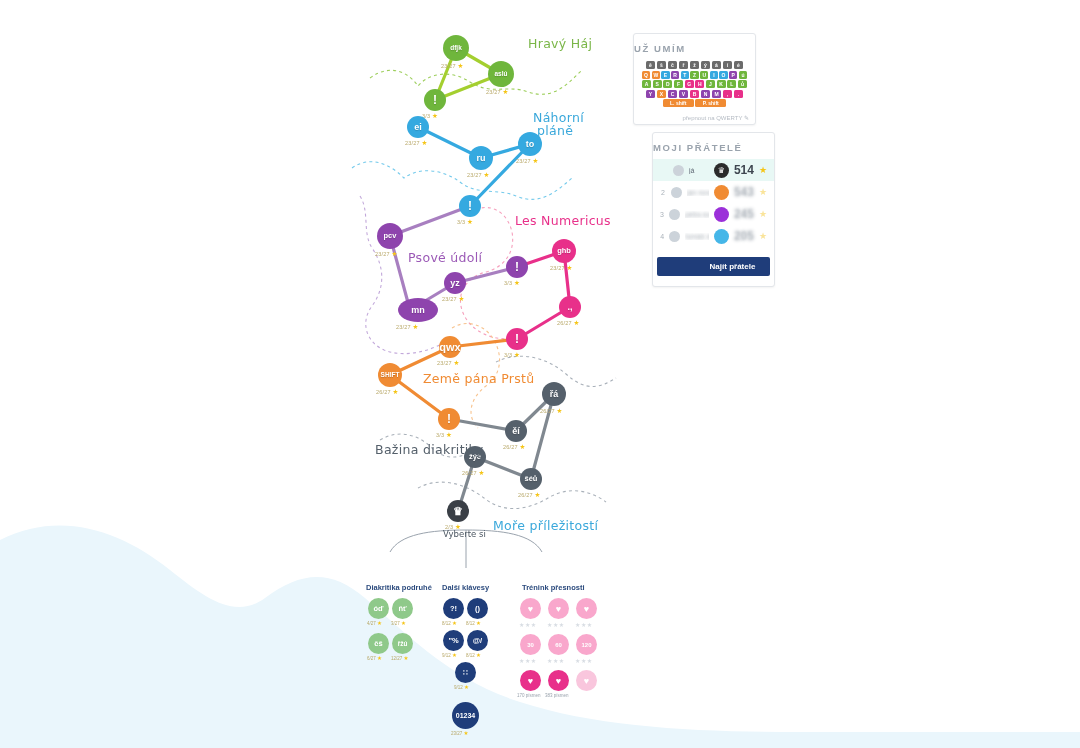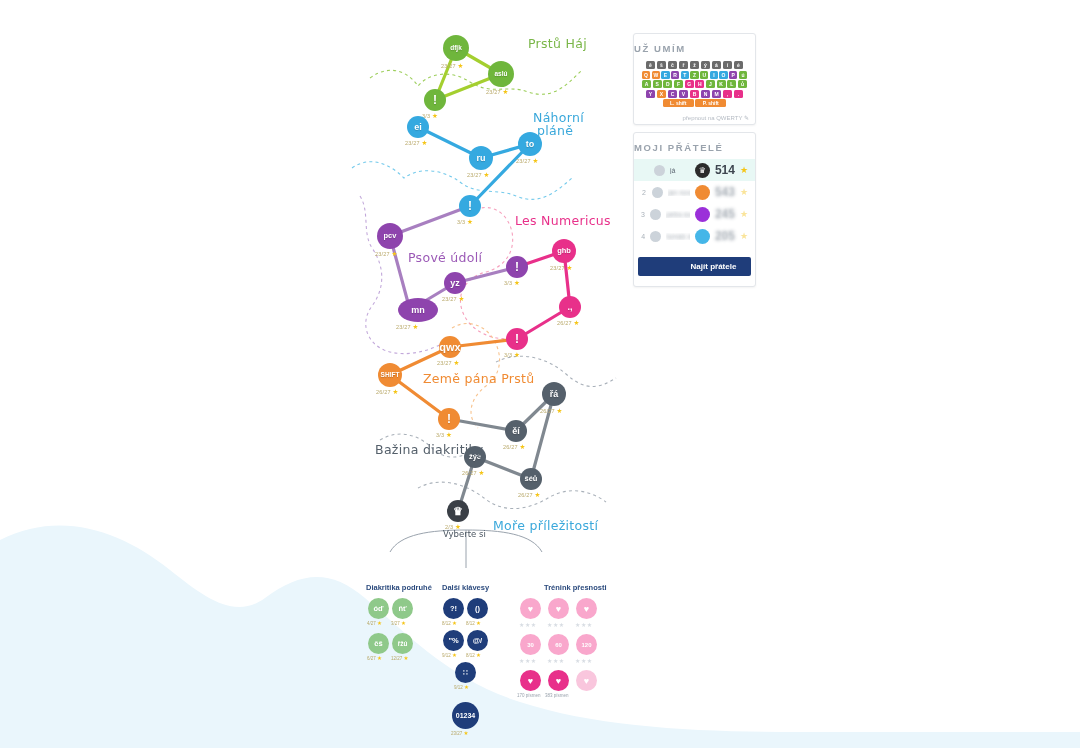--- a/index.html
+++ b/index.html
@@ -250,21 +250,21 @@
       <div class="node" style="left: 520px; top: 468px; width: 22px; height: 22px; background: rgb(85, 96, 107);">
         <span class="glyph" style="font-size: 7.5px;">šéů</span>
       </div>
       <div class="meta" style="left: 518px; top: 491px;"><span>26/27</span> <span class="st">★</span></div>
       <div class="node" style="left: 447px; top: 500px; width: 22px; height: 22px; background: rgb(58, 63, 70);">
         <span class="glyph" style="font-size: 11px;">♛</span>
       </div>
       <div class="meta" style="left: 445px; top: 523px;"><span>2/3</span> <span class="st">★</span></div>
     </div>
   <div id="region-layer">
-      <div class="region-label" style="left: 528px; top: 36px; color: rgb(122, 182, 72);">Prstů Háj</div>
+      <div class="region-label" style="left: 528px; top: 36px; color: rgb(122, 182, 72);">Hravý Háj</div>
       <div class="region-label" style="left: 533px; top: 110px; color: rgb(58, 168, 219);">Náhorní</div>
       <div class="region-label" style="left: 537px; top: 123px; color: rgb(58, 168, 219);">pláně</div>
       <div class="region-label" style="left: 515px; top: 213px; color: rgb(232, 48, 138);">Les Numericus</div>
       <div class="region-label" style="left: 408px; top: 250px; color: rgb(155, 89, 182);">Psové údolí</div>
       <div class="region-label" style="left: 423px; top: 371px; color: rgb(240, 139, 51);">Země pána Prstů</div>
       <div class="region-label" style="left: 375px; top: 442px; color: rgb(85, 96, 107);">Bažina diakritiky</div>
       <div class="region-label" style="left: 493px; top: 518px; color: rgb(58, 168, 219);">Moře příležitostí</div>
     </div>
 
   <div class="vyberte" style="left:443px; top:529px;">Vyberte si</div>
@@ -320,21 +320,21 @@
           <div class="key" style="background: rgb(232, 48, 138);">.</div>
         </div>
         <div class="krow">
           <div class="key wide" style="background: rgb(240, 139, 51);">L. shift</div>
           <div class="key wide" style="background: rgb(240, 139, 51);">P. shift</div>
         </div>
       </div>
     <div class="kbd-link"><span>přepnout na QWERTY</span> <span>✎</span></div>
   </div>
 
-  <div class="panel" style="left:633px; top:132px; width:123px; height:155px;">
+  <div class="panel" style="left:652px; top:132px; width:123px; height:155px;">
     <div class="panel-title">MOJI PŘÁTELÉ</div>
     <div id="friends" style="margin-top:6px;">
         <div class="fr-row me">
           <span class="fr-rank"></span>
           <span class="fr-av"></span>
           <span class="fr-name">já</span>
           <span class="fr-badge" style="background:#2b2b2b">
             <span style="color:#fff;font-size:8px">♛</span>
           </span>
           <span class="fr-score">514</span>
@@ -410,21 +410,21 @@
       </div>
       <div class="lmeta" style="left: 466px; top: 652px;"><span>8/12</span> <span class="st">★</span></div>
       <div class="lnode" style="left: 455px; top: 662px; background: rgb(31, 61, 122);">
         <span style="font-size:7.5px">∷</span>
       </div>
       <div class="lmeta" style="left: 454px; top: 684px;"><span>9/12</span> <span class="st">★</span></div>
       <div class="lnode" style="left: 452px; top: 702px; background: rgb(31, 61, 122); width: 27px; height: 27px;">
         <span style="font-size:7px">01234</span>
       </div>
       <div class="lmeta" style="left: 451px; top: 730px;"><span>23/27</span> <span class="st">★</span></div>
-      <div class="col-title" style="left: 544px; top: 583px; text-align: center;">Trénink přesnosti</div>
+      <div class="col-title" style="left: 522px; top: 583px; text-align: center;">Trénink přesnosti</div>
       <div class="lnode" style="left: 520px; top: 598px; background: rgb(249, 167, 204);">
         <span style="font-size:9px">♥</span>
       </div>
       <div class="stars3" style="left: 519px; top: 621px;">★★★</div>
       <div class="lnode" style="left: 548px; top: 598px; background: rgb(249, 167, 204);">
         <span style="font-size:9px">♥</span>
       </div>
       <div class="stars3" style="left: 547px; top: 621px;">★★★</div>
       <div class="lnode" style="left: 576px; top: 598px; background: rgb(249, 167, 204);">
         <span style="font-size:9px">♥</span>

